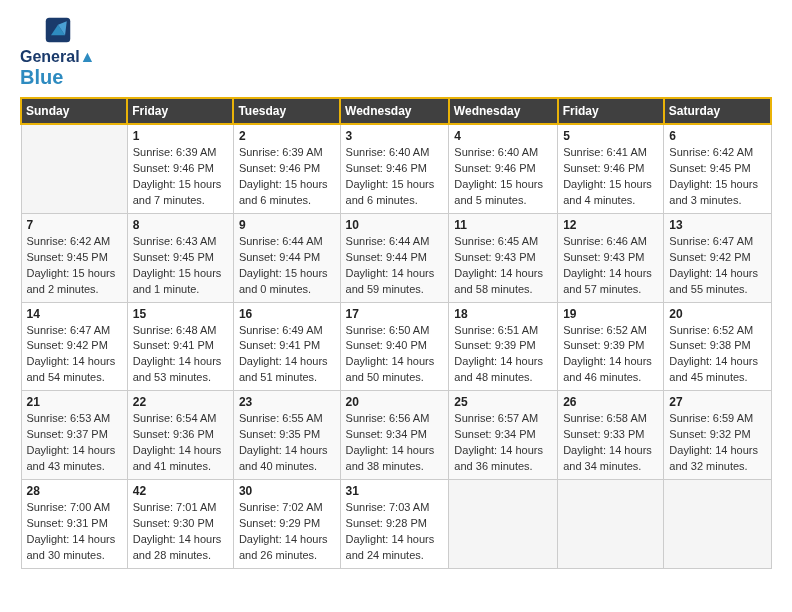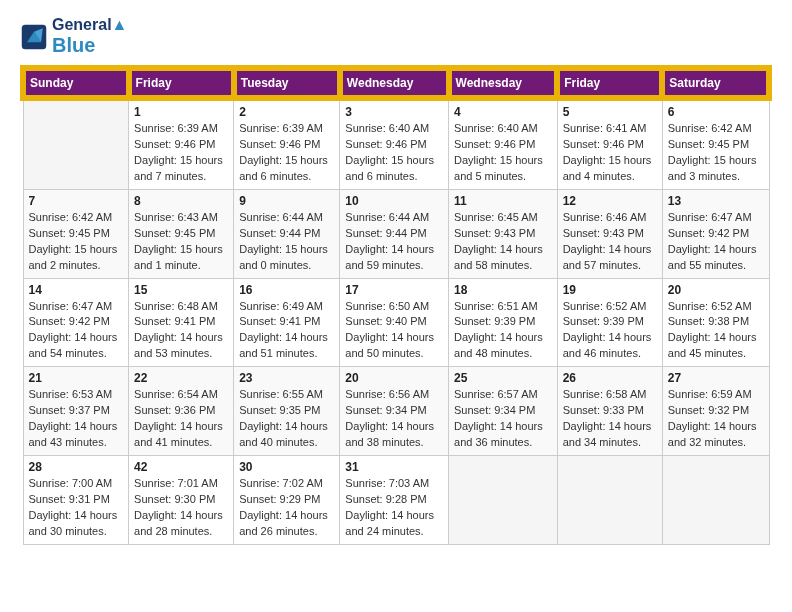--- a/index.html
+++ b/index.html
@@ -13,20 +13,21 @@
     .header-area {
       display: flex;
       justify-content: space-between;
       align-items: flex-start;
       margin-bottom: 4px;
     }
     .logo {
       display: flex;
       align-items: center;
       gap: 4px;
+      flex-direction: column;
     }
     .logo-icon {
       width: 28px;
       height: 28px;
     }
     .title-area {
       text-align: right;
     }
     .month-title {
       font-size: 36px;
@@ -39,27 +40,27 @@
       color: #333;
       margin-top: 2px;
     }
     .calendar-table {
       width: 100%;
       border-collapse: collapse;
       margin-top: 8px;
       font-size: 11px;
     }
     .calendar-table th {
-      background-color: #701a75;
+      background-color: #404040;
       color: #fff;
       text-align: left;
       padding: 5px 4px;
       font-size: 12px;
       font-weight: bold;
-      border: 6px solid #eab308;
+      border: 2px solid #eab308;
     }
     .calendar-table td {
       border: 1px solid #ccc;
       vertical-align: top;
       padding: 4px 5px;
       width: 113px;
       min-height: 80px;
       background: #fff;
     }
     .calendar-table tr:nth-child(even) td {

